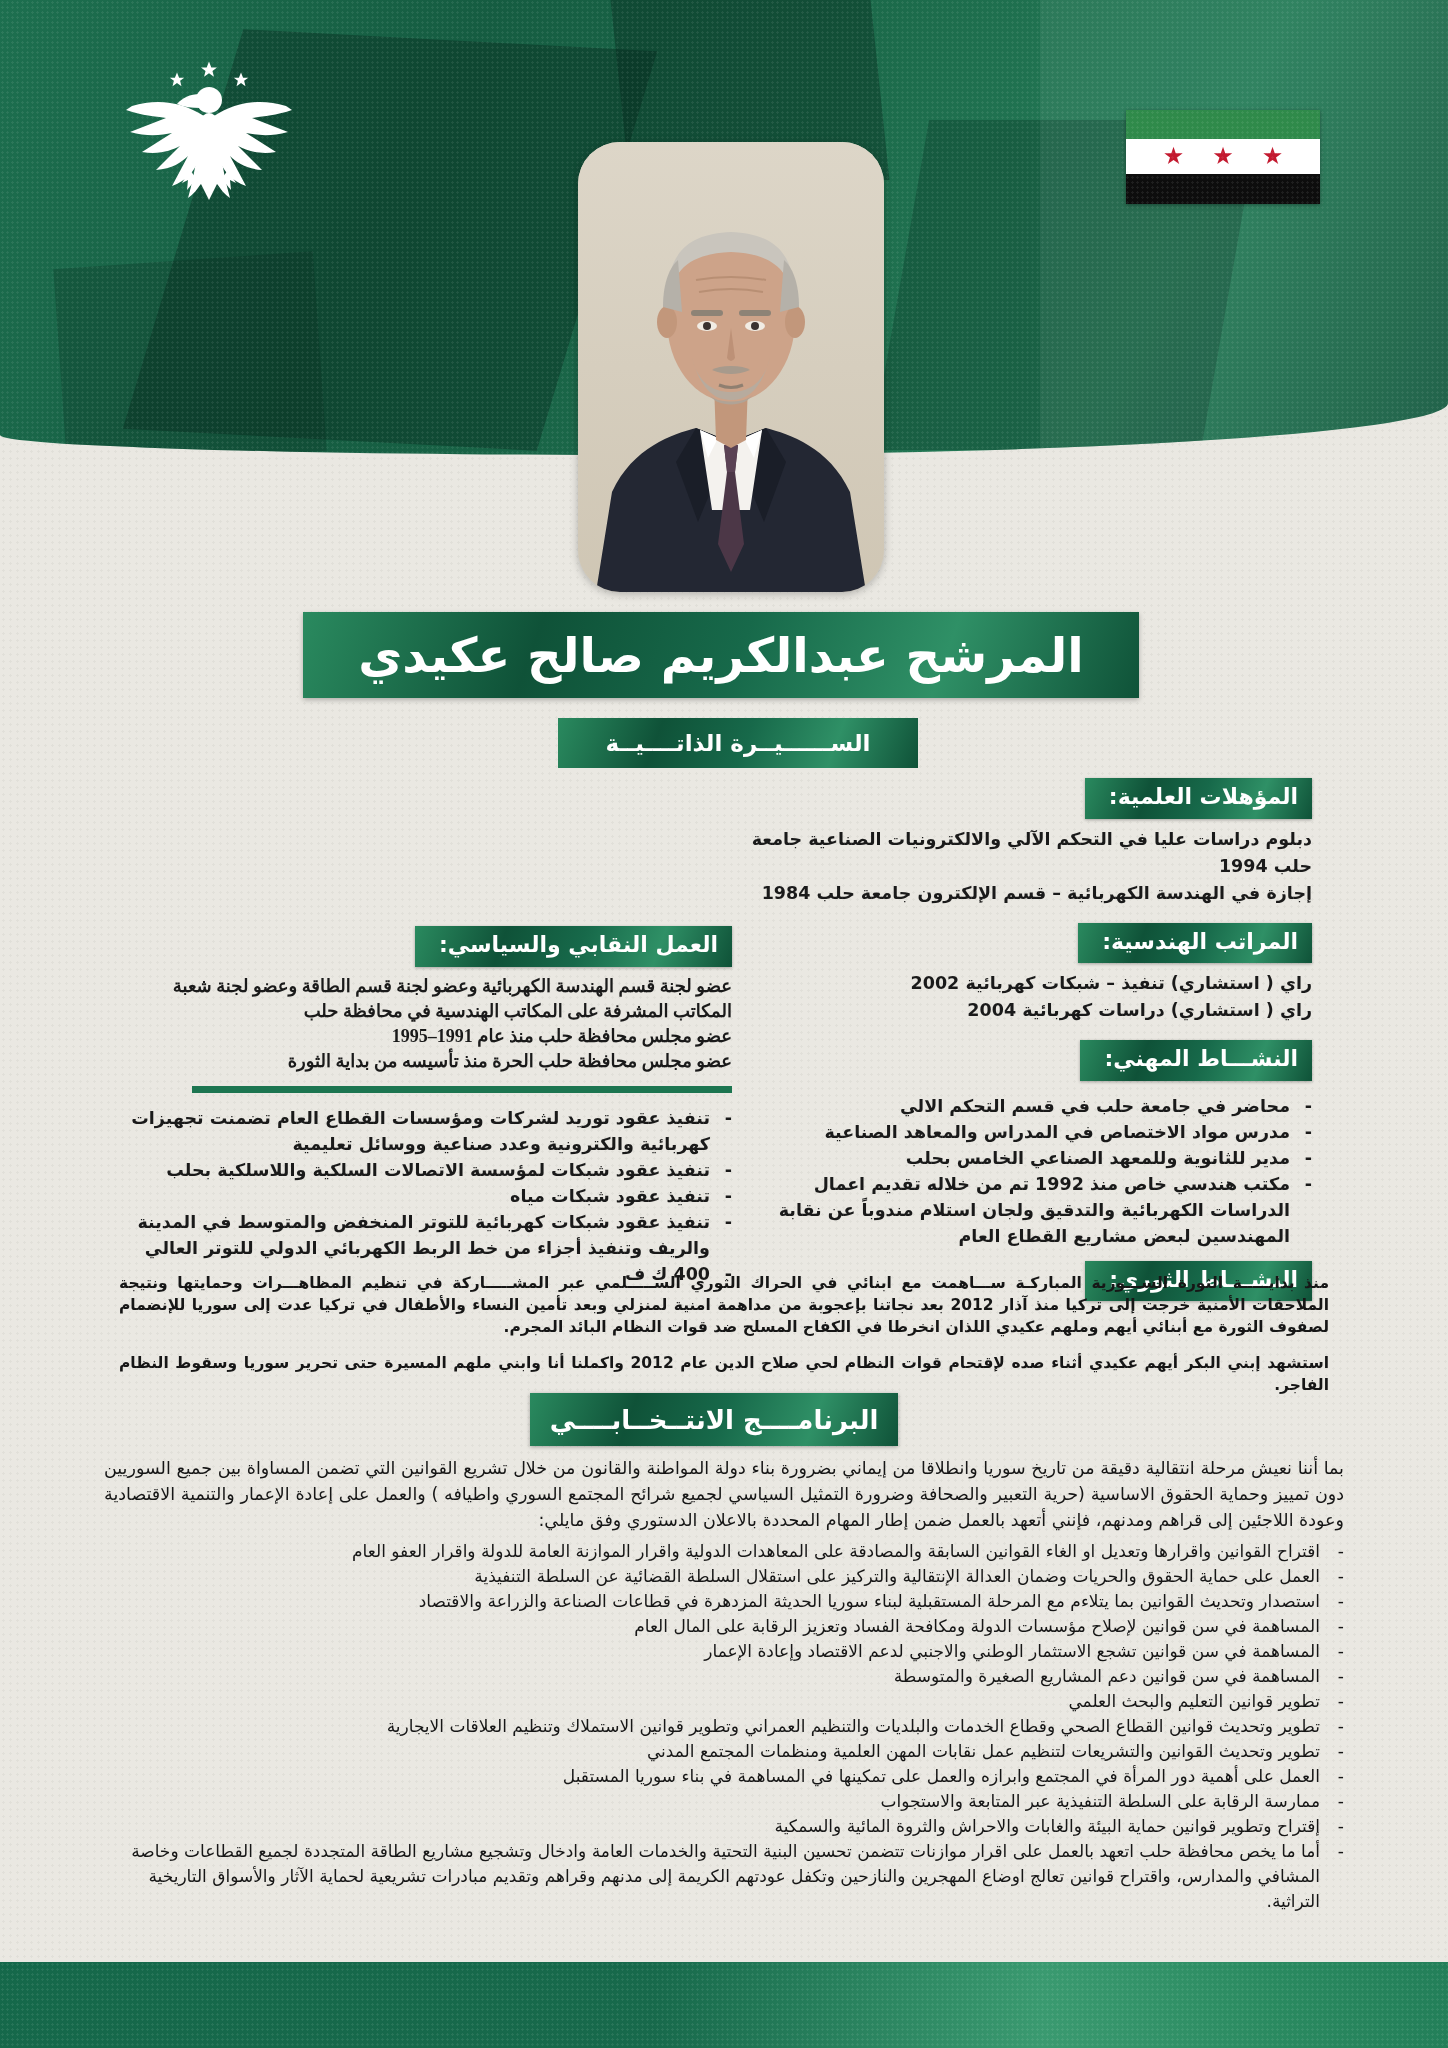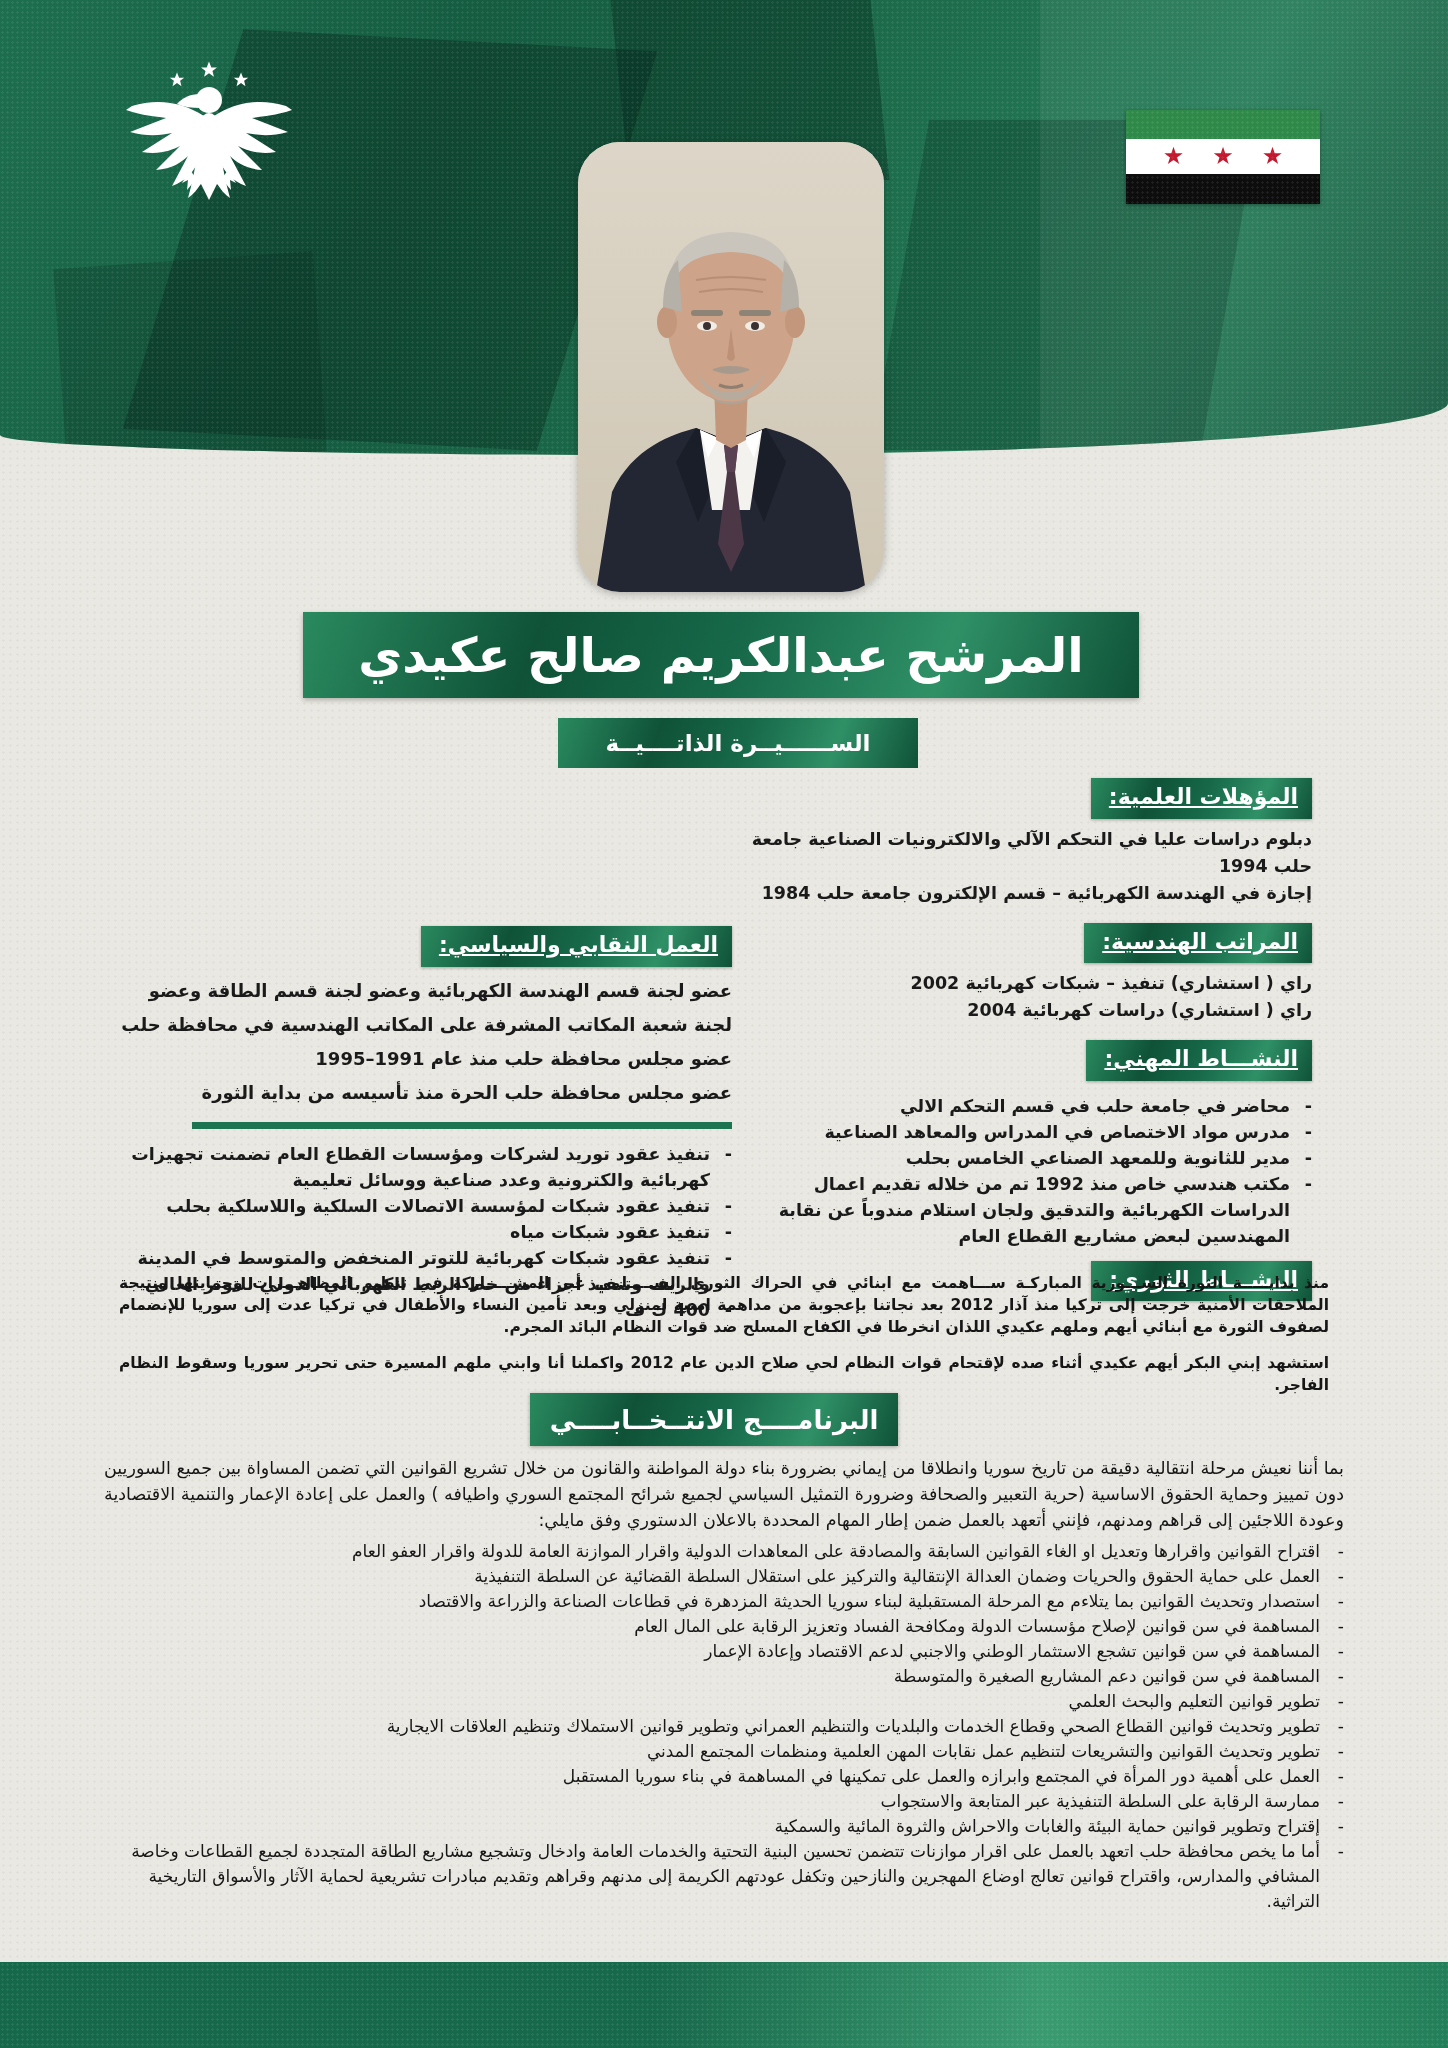--- a/index.html
+++ b/index.html
@@ -32,34 +32,34 @@
   
   .photo{position:absolute;left:578px;top:142px;width:306px;height:450px;border-radius:42px;overflow:hidden;background:#d8d1c3;box-shadow:0 2px 8px rgba(0,0,0,.25);}
   
   .gr{background:linear-gradient(110deg,#2a8a5f 0%,#0f5238 28%,#17694a 52%,#2f9066 76%,#0f5238 100%);color:#fff;}
   .name-banner{position:absolute;left:303px;top:612px;width:836px;height:86px;
     display:flex;align-items:center;justify-content:center;
     font-weight:bold;font-size:48px;letter-spacing:0;direction:rtl;box-shadow:0 2px 5px rgba(0,0,0,.25);}
   .cv-badge{position:absolute;left:558px;top:718px;width:360px;height:50px;
     display:flex;align-items:center;justify-content:center;font-weight:bold;font-size:23px;direction:rtl;}
   .badge{display:inline-block;font-weight:bold;font-size:22px;line-height:1.25;
-    padding:5px 14px 8px 18px;direction:rtl;box-shadow:0 1px 3px rgba(0,0,0,.3);text-decoration:underline;}
+    padding:5px 14px 8px 24px;direction:rtl;box-shadow:0 1px 3px rgba(0,0,0,.3);}
   
   .col{position:absolute;direction:rtl;text-align:right;color:#1a1a1a;font-weight:bold;}
   .col-right{left:735px;top:778px;width:577px;}
   .col-left{left:118px;top:882px;width:614px;margin-top:44px;}
   .lines{margin-top:7px;}
   .line{font-size:17.5px;line-height:27px;}
   .sp16{margin-top:16px;}
   .sp12{margin-top:12px;}
   .blist{margin-top:12px;}
   .bli{display:flex;gap:9px;font-size:17.5px;line-height:26px;}
   .bli .dash{flex:none;width:13px;}
   .divider{height:7px;background:#1c7550;width:540px;margin:12px 0 12px 0;}
-  .para .line{font-size:18px;line-height:34px;}
+  .para .line{font-size:18px;line-height:25px;font-family:Liberation Serif, serif;}
   
   .rev-text{position:absolute;left:104px;top:1258px;width:1240px;direction:rtl;
     text-align:justify;color:#161616;font-weight:bold;font-size:15.5px;line-height:21.8px;}
   .rev-text p{margin:15px;}
   
   .prog-banner{position:absolute;left:530px;top:1393px;width:368px;height:53px;
     display:flex;align-items:center;justify-content:center;font-weight:bold;font-size:26px;direction:rtl;box-shadow:0 1px 4px rgba(0,0,0,.3);}
   .prog{position:absolute;left:104px;top:1455px;width:1240px;direction:rtl;color:#161616;font-weight:normal;}
   .prog-intro{font-size:17.5px;line-height:26px;text-align:justify;margin:0;}
   .plist{margin-top:6px;}

